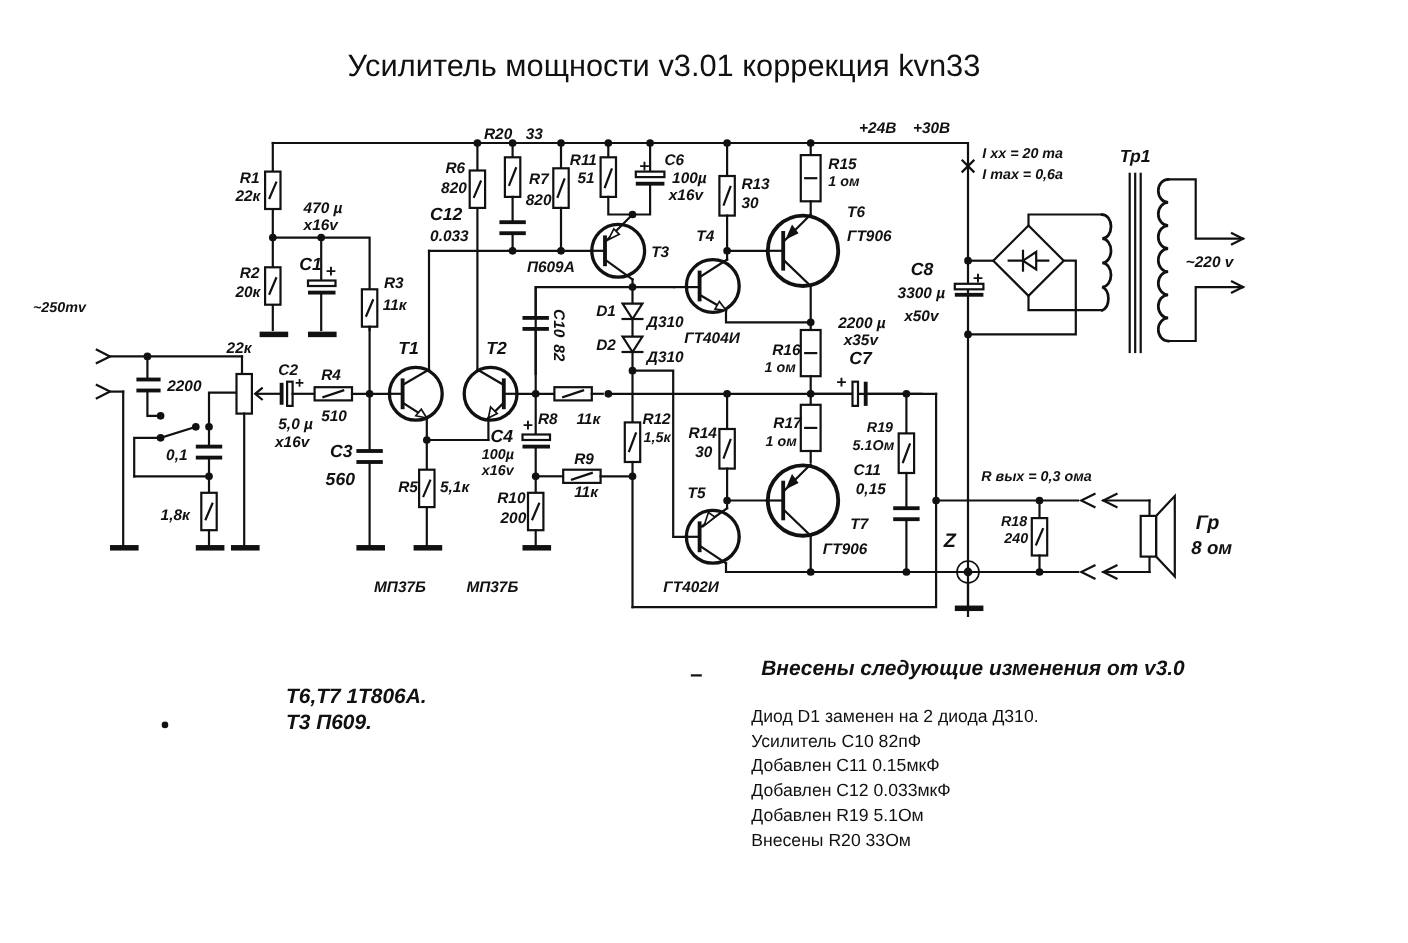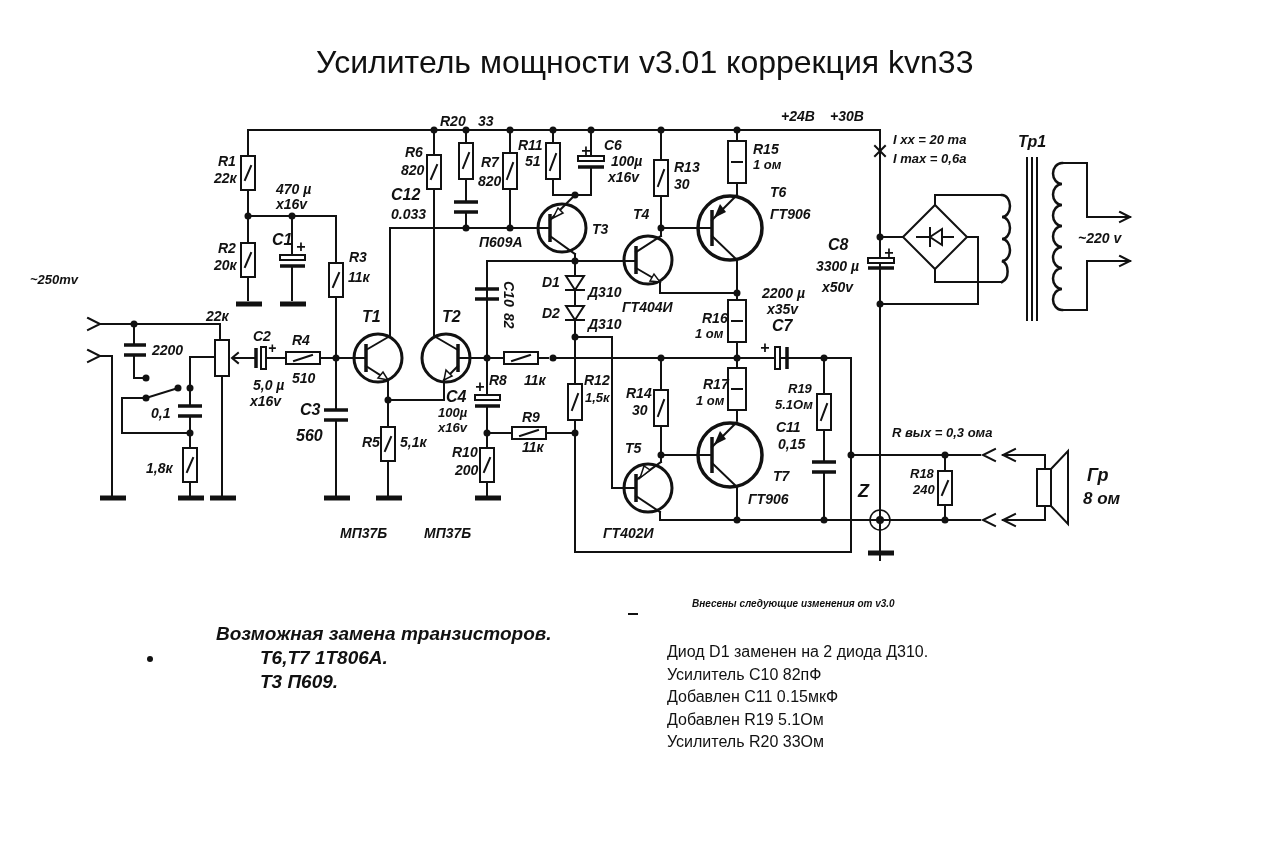--- a/index.html
+++ b/index.html
@@ -6,28 +6,28 @@
   body{width:1280px;height:857px;position:relative;overflow:hidden;font-family:"Liberation Sans",sans-serif;color:#111;}
   #schem{position:absolute;left:0;top:0;}
   .w{stroke:#111;stroke-width:2;fill:none;stroke-linecap:square;}
   .thick{stroke:#111;stroke-width:3.5;fill:none;}
   .gnd{stroke:#111;stroke-width:5;fill:none;}
   .body{stroke:#111;stroke-width:2;fill:#fff;}
   .dot{fill:#111;}
   .lbl{font-family:"Liberation Sans",sans-serif;font-style:italic;font-weight:bold;font-size:14px;fill:#111;}
   .lbl-lg{font-family:"Liberation Sans",sans-serif;font-style:italic;font-weight:bold;font-size:16px;fill:#111;}
   .lbl-sm{font-family:"Liberation Sans",sans-serif;font-style:italic;font-weight:bold;font-size:13px;fill:#111;}
-  .title{position:absolute;left:316px;top:44px;font-size:32px;font-weight:normal;}
+  .title{position:absolute;left:316px;top:44px;font-size:28px;font-weight:normal;}
   .notes{position:absolute;left:216px;top:622px;font-size:19px;font-style:italic;font-weight:bold;line-height:24px;}
   .notes .l1{display:block;}
   .notes .sub{display:block;padding-left:8px;margin-left:36px;}
   .bullet{position:absolute;left:147px;top:656px;width:6px;height:6px;border-radius:50%;background:#111;}
   .dash{position:absolute;left:628px;top:613px;width:10px;height:2px;background:#111;}
-  .changes-head{position:absolute;left:692px;top:598px;font-size:10px;font-style:italic;font-weight:bold;}
-  .changes{position:absolute;left:667px;top:641px;font-size:16px;line-height:22.5px;}
+  .changes-head{position:absolute;left:692px;top:598px;font-size:19px;font-style:italic;font-weight:bold;}
+  .changes{position:absolute;left:683px;top:641px;font-size:16px;line-height:22.5px;}
   .changes div{white-space:nowrap;}
 </style>
 </head>
 <body>
 
 <div class="title">Усилитель мощности  v3.01 коррекция kvn33</div>
 
 <svg id="schem" width="1280" height="600" viewBox="0 0 1280 600">
   <defs>
     <marker id="arrowOpen" markerWidth="10" markerHeight="10" refX="8" refY="5" orient="auto">
@@ -474,25 +474,25 @@
   <text class="lbl" x="1078" y="243">~220 v</text>
   <text class="lbl-lg" x="828" y="250">C8</text>
   <text class="lbl" x="816" y="271">3300 µ</text>
   <text class="lbl" x="822" y="292">x50v</text>
   <text class="lbl-lg" x="884" y="258">+</text>
 </svg>
 
 <div class="dash"></div>
 <div class="bullet"></div>
 <div class="notes">
-  <span class="l1">Возможная замена транзисторов.</span>
   <span class="sub">Т6,Т7 1Т806А.</span>
   <span class="sub">Т3   П609.</span>
 </div>
 
 <div class="changes-head">Внесены следующие изменения от v3.0</div>
 <div class="changes">
   <div>Диод D1 заменен на 2 диода Д310.</div>
   <div>Усилитель С10 82пФ</div>
   <div>Добавлен С11 0.15мкФ</div>
+  <div>Добавлен С12 0.033мкФ</div>
   <div>Добавлен R19 5.1Ом</div>
-  <div>Усилитель R20 33Ом</div>
+  <div>Внесены R20 33Ом</div>
 </div>
 
 </body></html>

